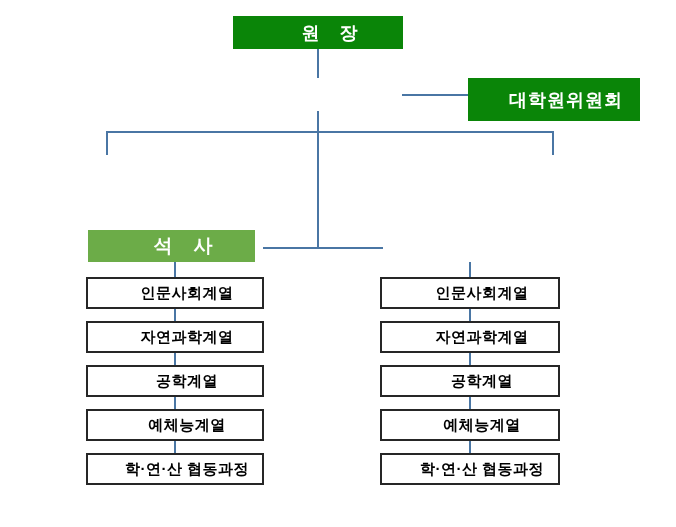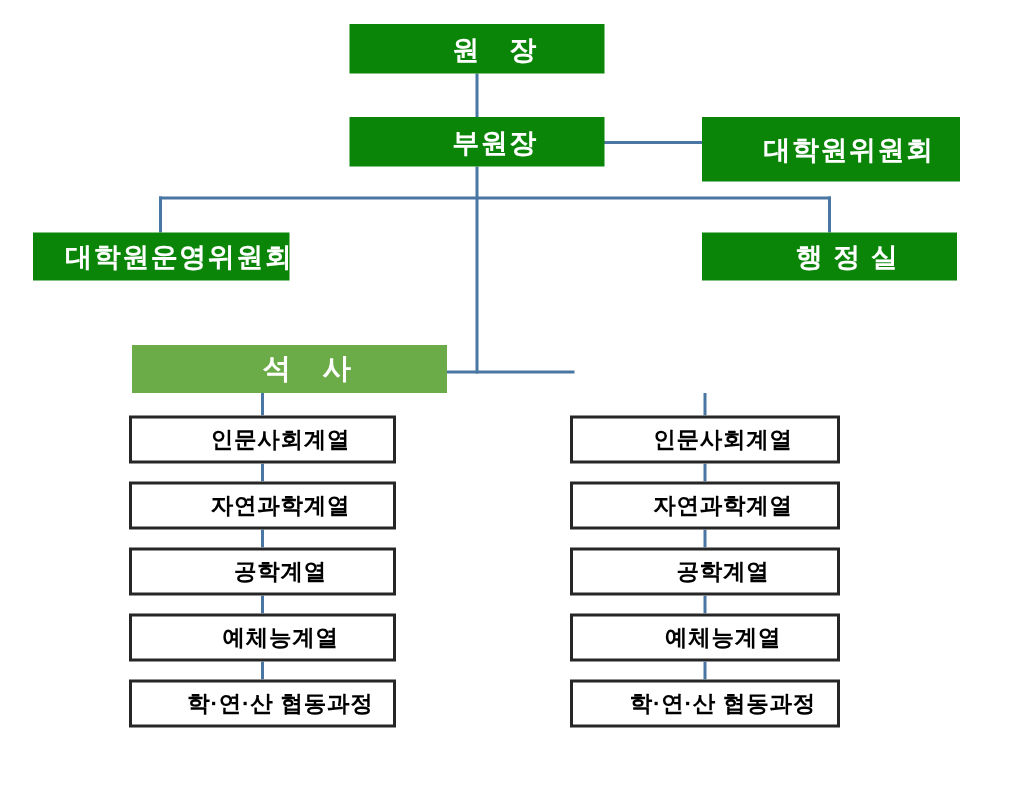--- a/index.html
+++ b/index.html
@@ -47,26 +47,23 @@
   <div class="line v" style="left:174px; top:397px; height:12px;"></div>
   <div class="line v" style="left:174px; top:441px; height:12px;"></div>
 
   <div class="line v" style="left:469px; top:262px; height:15px;"></div>
   <div class="line v" style="left:469px; top:309px; height:12px;"></div>
   <div class="line v" style="left:469px; top:353px; height:12px;"></div>
   <div class="line v" style="left:469px; top:397px; height:12px;"></div>
   <div class="line v" style="left:469px; top:441px; height:12px;"></div>
 
   <div class="box green" style="left:233px; top:16px;  width:170px; height:33px;">원　장</div>
-  <div class="box green" style="left:233px; top:78px;  width:170px; height:33px;">부원장</div>
   <div class="box green" style="left:468px; top:78px;  width:172px; height:43px;">대학원위원회</div>
-  <div class="box green" style="left:22px;  top:155px; width:171px; height:32px;">대학원운영위원회</div>
-  <div class="box green" style="left:468px; top:155px; width:170px; height:32px;">행 정 실</div>
 
-  <div class="box lightgreen" style="left:88px;  top:230px; width:210px; height:32px;">석　사</div>
+  <div class="box lightgreen" style="left:88px;  top:230px; width:167px; height:32px;">석　사</div>
 
   <div class="box white" style="left:86px; top:277px; width:178px; height:32px;">인문사회계열</div>
   <div class="box white" style="left:86px; top:321px; width:178px; height:32px;">자연과학계열</div>
   <div class="box white" style="left:86px; top:365px; width:178px; height:32px;">공학계열</div>
   <div class="box white" style="left:86px; top:409px; width:178px; height:32px;">예체능계열</div>
   <div class="box white" style="left:86px; top:453px; width:178px; height:32px;">학·연·산 협동과정</div>
 
   <div class="box white" style="left:380px; top:277px; width:180px; height:32px;">인문사회계열</div>
   <div class="box white" style="left:380px; top:321px; width:180px; height:32px;">자연과학계열</div>
   <div class="box white" style="left:380px; top:365px; width:180px; height:32px;">공학계열</div>

